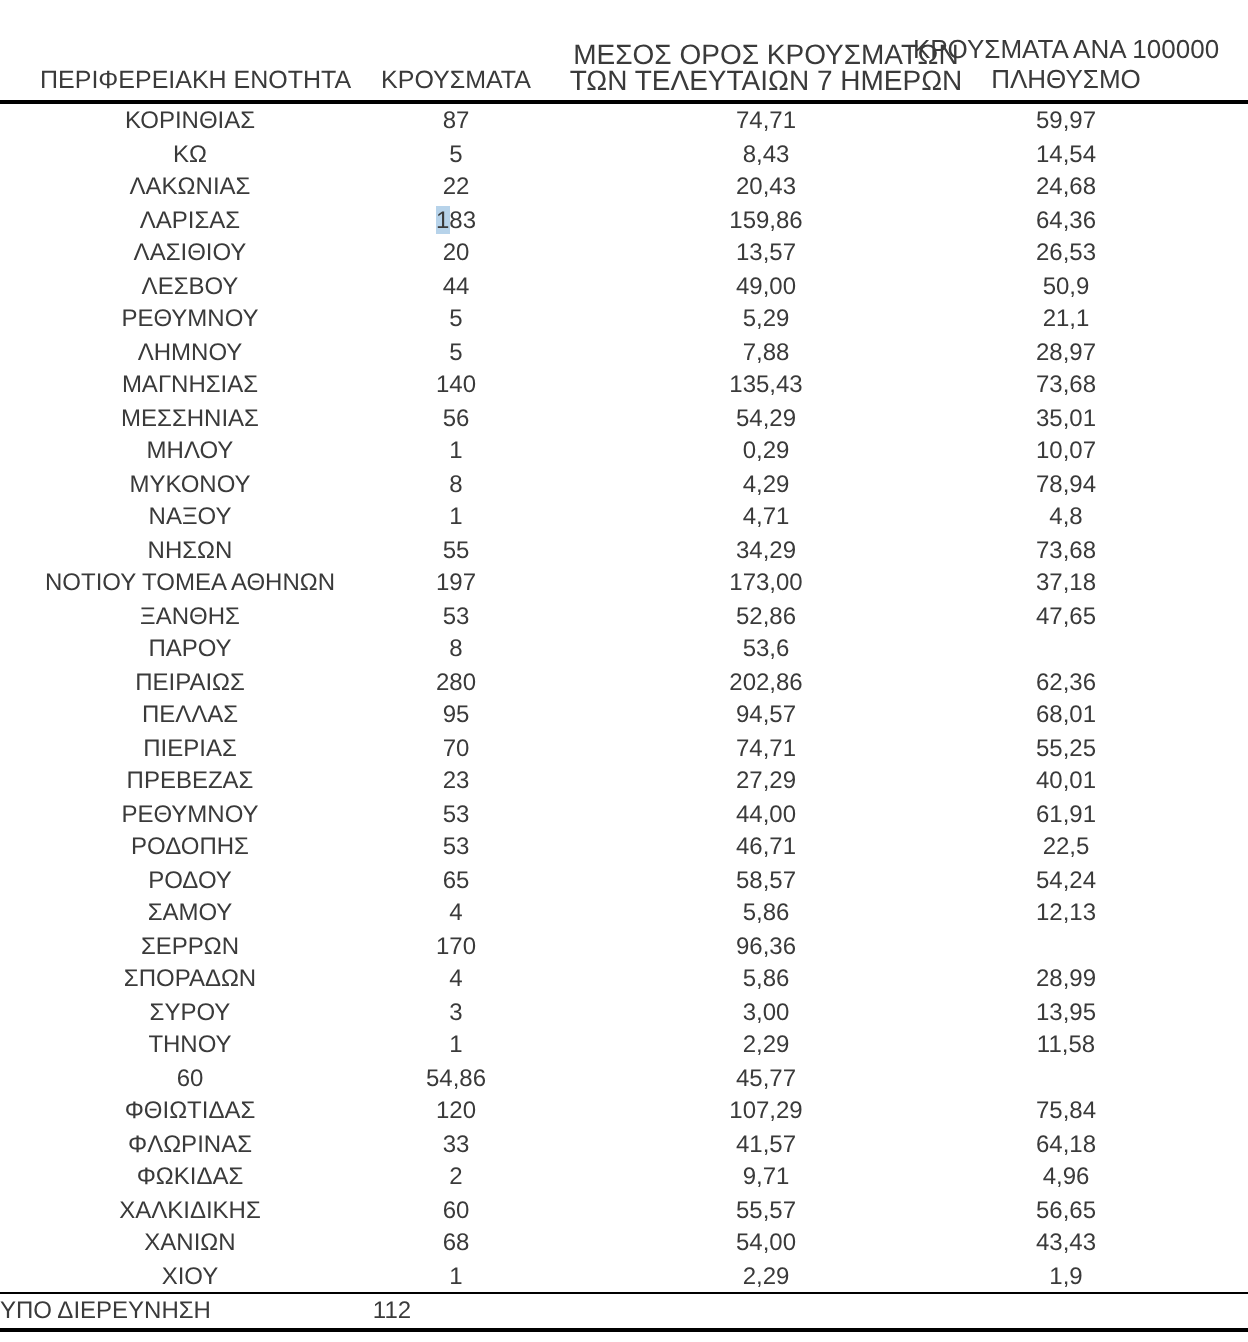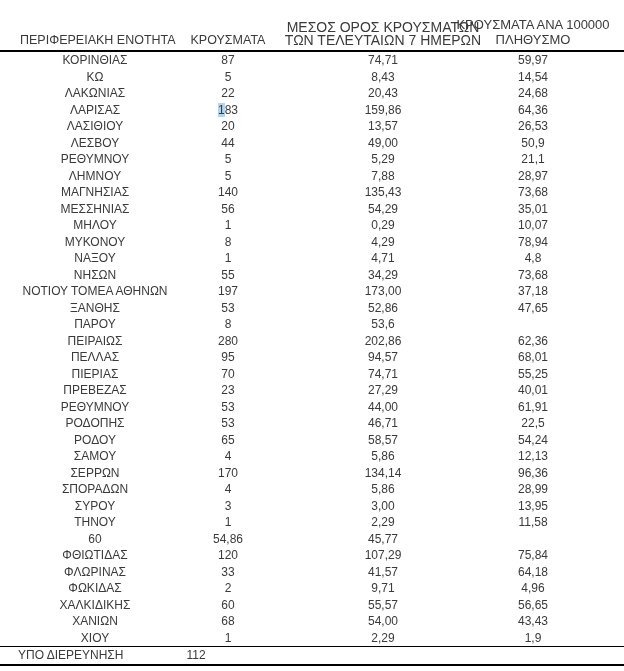--- a/index.html
+++ b/index.html
@@ -59,21 +59,21 @@
     font-size: 12px;
   }
   .trow .cell { height: 16.5px; }
   
   .trow:last-child {
     border-top: 1px solid #000000;
     grid-template-columns: 150px 92px 234px 66px 1fr;
   }
   .trow:last-child .region-cell {
     justify-content: flex-start;
-    padding-left: 18px;
+    padding-left: 0;
   }
   .tbody {
     border-bottom: 2px solid #000000;
   }
   .sel {
     background: #b7d3ea;
   }
 </style>
 </head>
 <body>
@@ -265,21 +265,20 @@
       <div class="trow grid">
         <div class="cell region-cell">ΣΑΜΟΥ</div>
         <div class="cell cases-cell">4</div>
         <div class="cell avg7-cell">5,86</div>
         <div class="cell per100k-cell">12,13</div>
         <div class="cell"></div>
       </div>
       <div class="trow grid">
         <div class="cell region-cell">ΣΕΡΡΩΝ</div>
         <div class="cell cases-cell">170</div>
-        <div class="cell avg7-cell">134,14</div>
         <div class="cell per100k-cell">96,36</div>
         <div class="cell"></div>
       </div>
       <div class="trow grid">
         <div class="cell region-cell">ΣΠΟΡΑΔΩΝ</div>
         <div class="cell cases-cell">4</div>
         <div class="cell avg7-cell">5,86</div>
         <div class="cell per100k-cell">28,99</div>
         <div class="cell"></div>
       </div>

